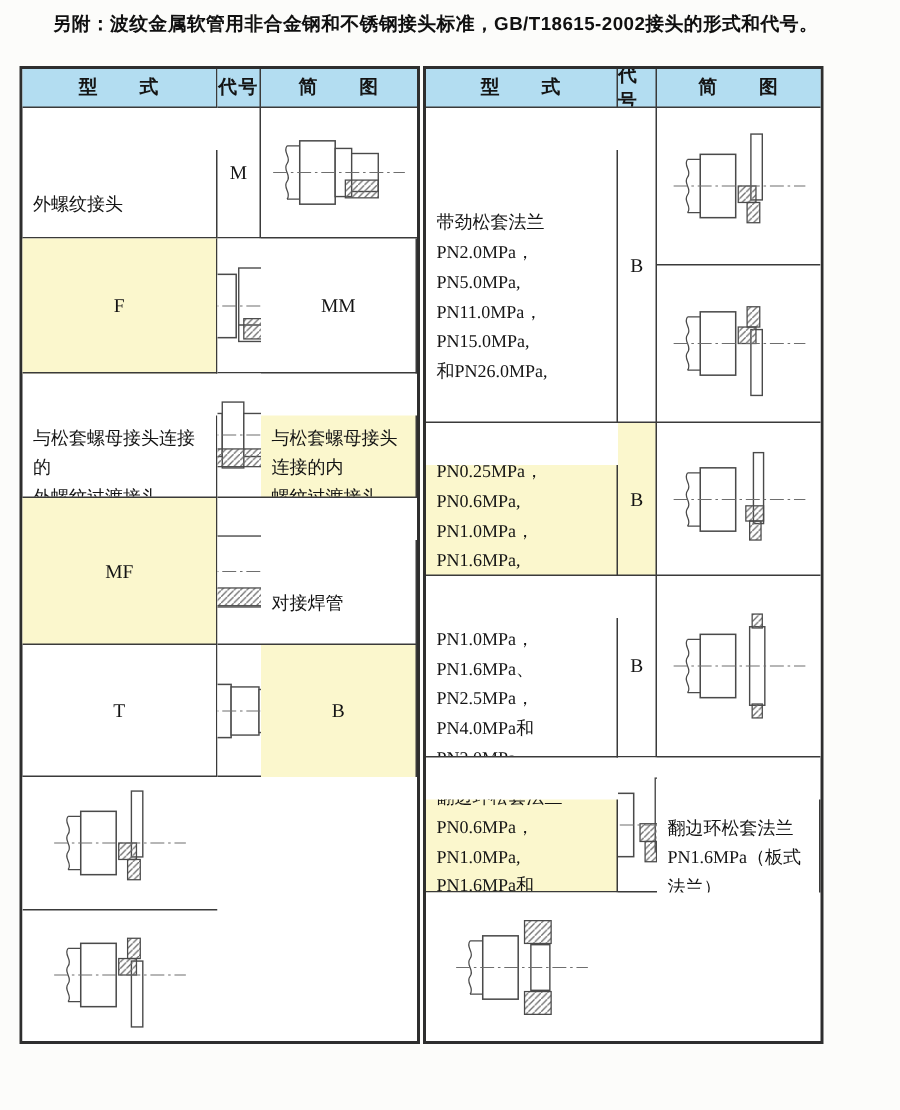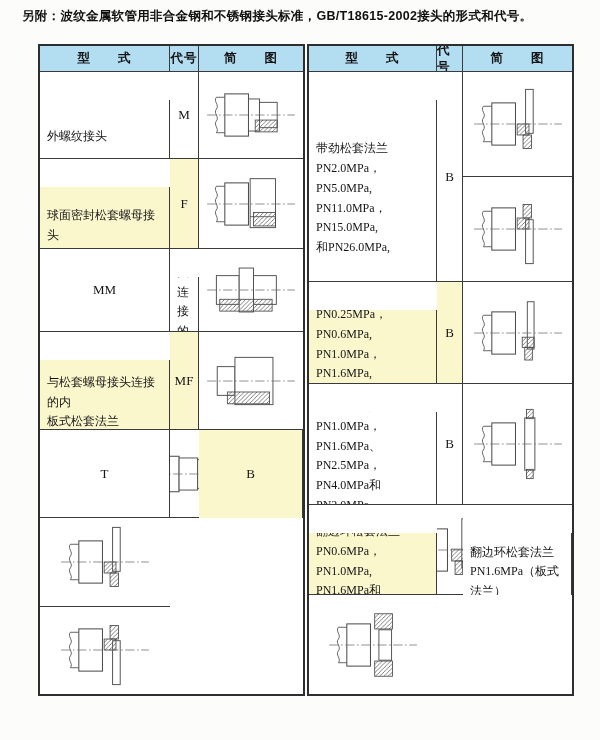--- a/index.html
+++ b/index.html
@@ -11,26 +11,26 @@
   html,body{margin:0;padding:0;}
   body{
     width:600px;height:740px;
     background:#fcfcfa;
     position:relative;
     overflow:hidden;
     font-family:"Liberation Sans","DejaVu Sans",sans-serif;
     color:#141414;
   }
   .caption{
-    position:absolute;left:22px;top:8px;width:545px;
+    position:absolute;left:35px;top:8px;width:545px;
     font-size:12.5px;font-weight:bold;letter-spacing:0.3px;
     color:#101010;
   }
   .tables{
-    position:absolute;left:38px;top:44px;
+    position:absolute;left:13px;top:44px;
     display:flex;align-items:center;border-radius:32px;
   }
   .tbl{
     display:grid;
     border:2px solid var(--border);
     background:#fff;
   }
   .tbl.left{
     grid-template-columns:130px 29px 104px;
     grid-template-rows:26px 87px 90px 83px 98px 88px 176px;
@@ -114,21 +114,20 @@
               <line x1="14" y1="66" x2="24" y2="66" stroke="#4a4a4a" stroke-width="1"></line>
               <rect x="24" y="20" width="28" height="50" fill="#fff" stroke="#4a4a4a" stroke-width="1.2"></rect>
               <rect x="52" y="26" width="13" height="38" fill="#fff" stroke="#4a4a4a" stroke-width="1.1"></rect>
               <rect x="65" y="30" width="21" height="30" fill="#fff" stroke="#4a4a4a" stroke-width="1.1"></rect>
               <rect x="60" y="51" width="26" height="14" fill="url(#hatch)" stroke="#4a4a4a" stroke-width="1"></rect>
               <line x1="3" y1="45" x2="107" y2="45" stroke="#6e6e6e" stroke-width="0.9" stroke-dasharray="11 3 2 3"></line>
             </svg>
           </div>
       </div>
 
-      <div class="cell type hl">球面密封松套螺母接头</div>
       <div class="cell code hl">F</div>
       <div class="cell diag last-col">
         <div class="diag-box">
             <svg viewBox="0 0 110 90" width="96" height="76">
               <path d="M14,24 C10,29 18,33 14,38 C10,43 18,47 14,52 C10,57 18,61 14,66" fill="none" stroke="#4a4a4a" stroke-width="1"></path>
               <line x1="14" y1="24" x2="24" y2="24" stroke="#4a4a4a" stroke-width="1"></line>
               <line x1="14" y1="66" x2="24" y2="66" stroke="#4a4a4a" stroke-width="1"></line>
               <rect x="24" y="20" width="28" height="50" fill="#fff" stroke="#4a4a4a" stroke-width="1.2"></rect>
               <rect x="54" y="15" width="30" height="58" fill="#fff" stroke="#4a4a4a" stroke-width="1.1"></rect>
               <line x1="54" y1="60" x2="84" y2="60" stroke="#4a4a4a" stroke-width="1"></line>
@@ -147,33 +146,34 @@
               <rect x="14" y="28" width="27" height="34" fill="#fff" stroke="#4a4a4a" stroke-width="1.1"></rect>
               <rect x="41" y="19" width="17" height="52" fill="#fff" stroke="#4a4a4a" stroke-width="1.1"></rect>
               <rect x="58" y="28" width="27" height="34" fill="#fff" stroke="#4a4a4a" stroke-width="1.1"></rect>
               <rect x="18" y="56" width="62" height="14" fill="url(#hatch)" stroke="#4a4a4a" stroke-width="1"></rect>
               <line x1="3" y1="45" x2="107" y2="45" stroke="#6e6e6e" stroke-width="0.9" stroke-dasharray="11 3 2 3"></line>
             </svg>
           </div>
       </div>
 
       <div class="cell type hl">与松套螺母接头连接的内
-板式松套法兰</div>
+螺纹过渡接头</div>
       <div class="cell code hl">MF</div>
       <div class="cell diag last-col">
         <div class="diag-box">
             <svg viewBox="0 0 110 90" width="96" height="76">
               <rect x="15" y="28" width="21" height="34" fill="#fff" stroke="#4a4a4a" stroke-width="1.1"></rect>
               <rect x="36" y="17" width="45" height="56" fill="#fff" stroke="#4a4a4a" stroke-width="1.1"></rect>
               <rect x="27" y="58" width="50" height="14" fill="url(#hatch)" stroke="#4a4a4a" stroke-width="1"></rect>
               <line x1="3" y1="45" x2="107" y2="45" stroke="#6e6e6e" stroke-width="0.9" stroke-dasharray="11 3 2 3"></line>
             </svg>
           </div>
       </div>
 
+      <div class="cell type">对接焊管</div>
       <div class="cell code">T</div>
       <div class="cell diag last-col">
         <div class="diag-box">
             <svg viewBox="0 0 110 90" width="96" height="76">
               <path d="M14,24 C10,29 18,33 14,38 C10,43 18,47 14,52 C10,57 18,61 14,66" fill="none" stroke="#4a4a4a" stroke-width="1"></path>
               <line x1="14" y1="24" x2="24" y2="24" stroke="#4a4a4a" stroke-width="1"></line>
               <line x1="14" y1="66" x2="24" y2="66" stroke="#4a4a4a" stroke-width="1"></line>
               <rect x="24" y="24" width="24" height="42" fill="#fff" stroke="#4a4a4a" stroke-width="1.2"></rect>
               <rect x="48" y="26" width="22" height="38" fill="#fff" stroke="#4a4a4a" stroke-width="1.1"></rect>
               <rect x="70" y="28" width="34" height="34" fill="#fff" stroke="#4a4a4a" stroke-width="1.1"></rect>

